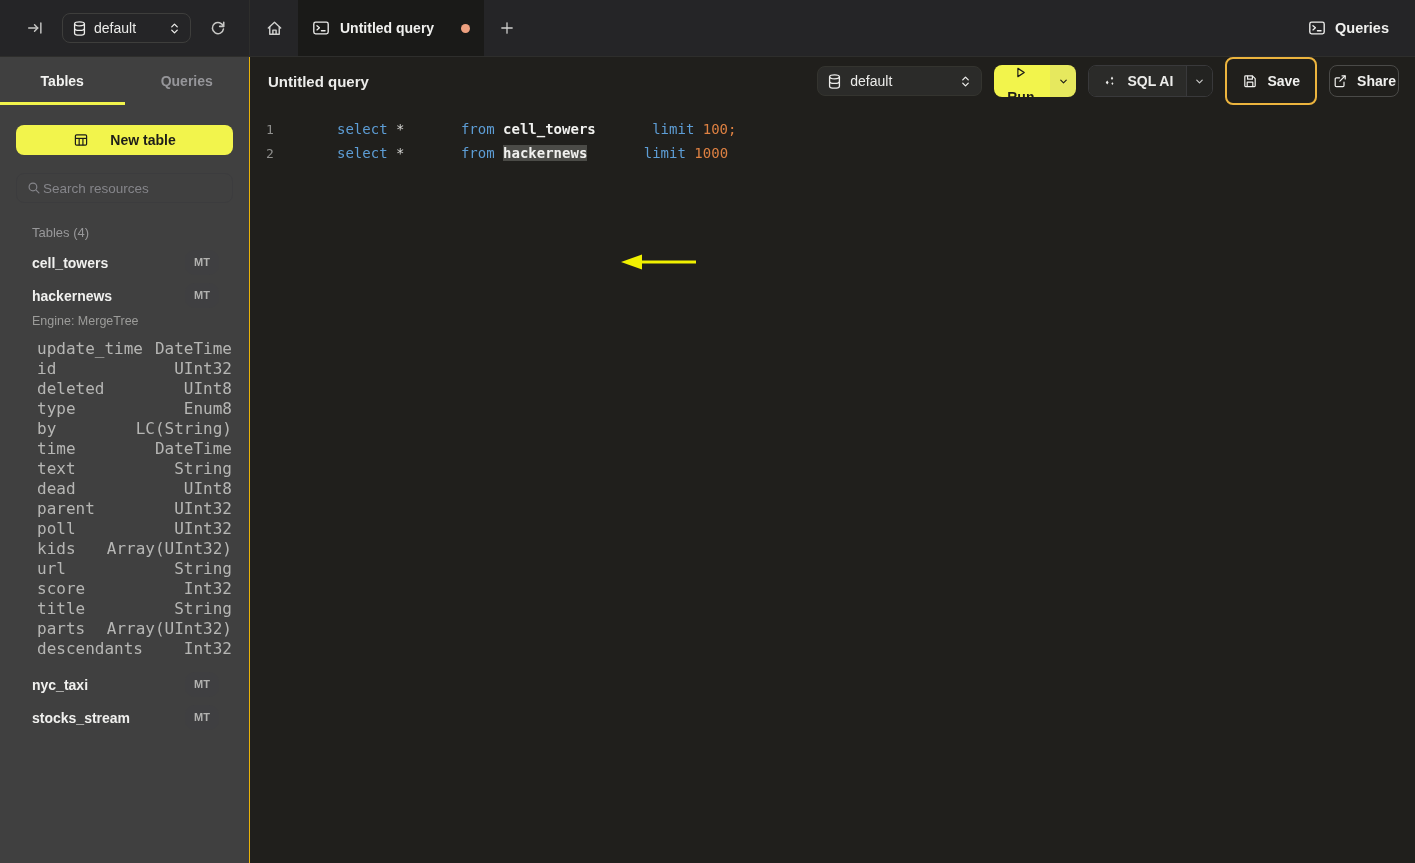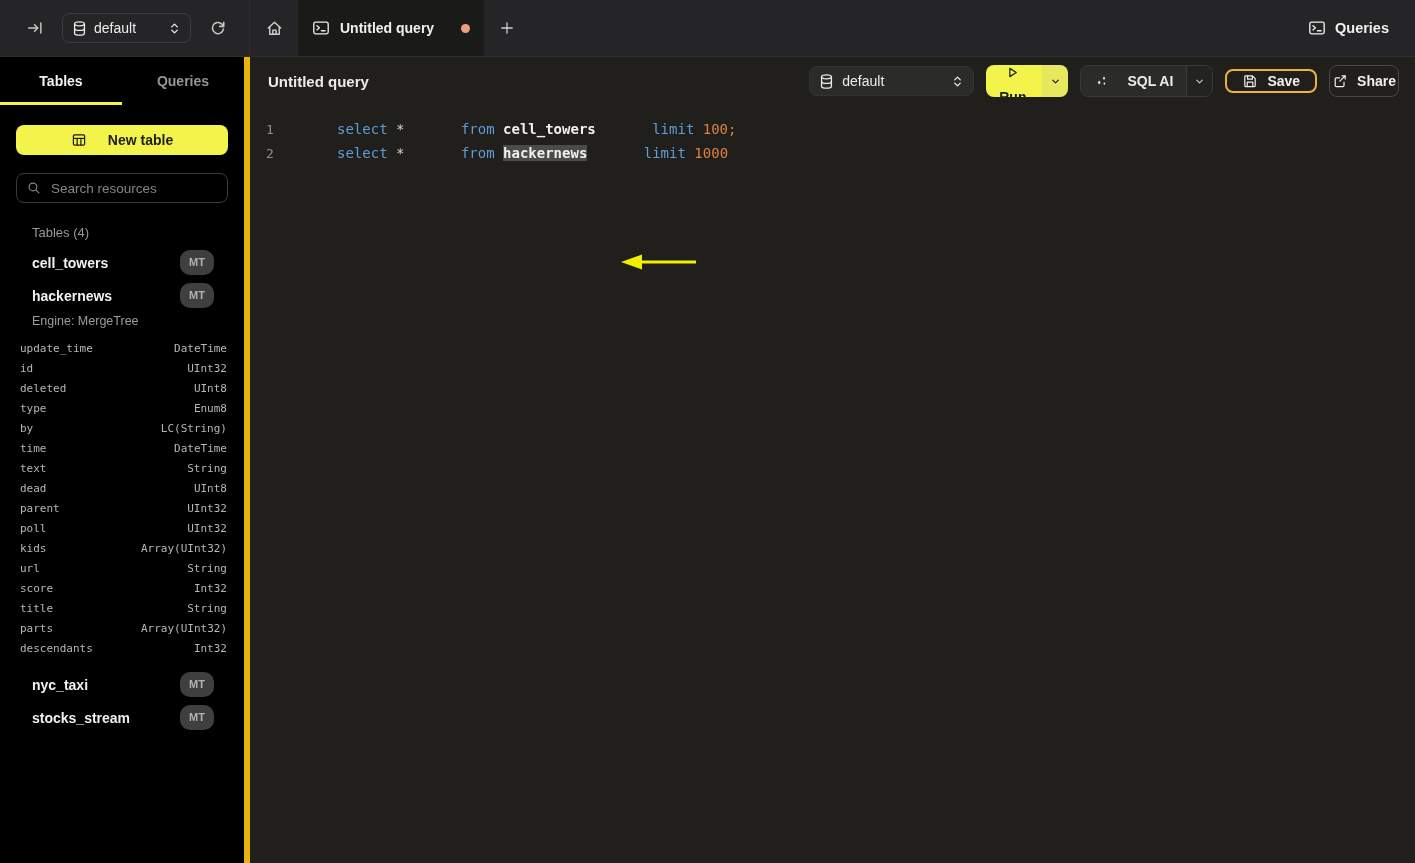--- a/index.html
+++ b/index.html
@@ -24,55 +24,55 @@
   .query-tab { width:186px; background:#1a1a18; display:flex; align-items:center; gap:10px; padding:0 14px; cursor:pointer; }
   .query-tab .tab-label { font-size:14px; font-weight:600; color:#f0f0ee; flex:1; white-space:nowrap; }
   .tab-dot { width:9px; height:9px; border-radius:50%; background:#eda07f; flex:0 0 auto; }
   .newtab-btn { width:46px; display:flex; align-items:center; justify-content:center; color:#d0d0ce; cursor:pointer; font-size:20px; }
   .topbar-right { margin-left:auto; display:flex; align-items:center; gap:9px; padding-right:26px; color:#f0f0ee; font-size:14.5px; font-weight:600; cursor:pointer; }
 
   
   .app-body { display:flex; height:806px; }
 
   
-  .sidebar { width:250px; flex:0 0 250px; background:#000000; border-right:6px solid #eab308; display:flex; flex-direction:column; }
+  .sidebar { width:250px; flex:0 0 250px; background:#404040; border-right:1px solid #eab308; display:flex; flex-direction:column; }
   .side-tabs { display:flex; height:48px; flex:0 0 48px; }
   .side-tab { width:50%; display:flex; align-items:center; justify-content:center; font-size:14px; font-weight:600; color:#96969a; cursor:pointer; position:relative; }
   .side-tab.active { color:#f2f2f0; }
   .side-tab.active::after { content:""; position:absolute; left:0; right:0; bottom:0; height:3px; background:#f2f44c; }
   .side-pad { padding:20px 16px 0 16px; }
   .new-table-btn { width:100%; height:30px; border:none; border-radius:8px; background:#f2f44c; color:#1d1d19; font-size:14px; font-weight:600; font-family:"Liberation Sans",sans-serif; display:flex; align-items:center; justify-content:center; gap:21px; cursor:pointer; }
-  .search-box { margin-top:18px; height:30px; border:1px solid #3c3c3e; border-radius:8px; display:flex; align-items:center; gap:8px; padding:0 10px; color:#85858a; }
+  .search-box { margin-top:18px; height:30px; border:1px solid #3c3c3e; border-radius:8px; display:flex; align-items:center; padding:0 10px; color:#85858a; }
   .search-box input { flex:1; background:transparent; border:none; outline:none; color:#d8d8d6; font-size:13.5px; font-family:"Liberation Sans",sans-serif; }
   .search-box input::placeholder { color:#85858a; }
   .section-label { padding:22px 16px 2px 32px; font-size:13px; color:#98989a; }
   .tables-list { padding:4px 0 0 0; }
   .table-row { height:33px; display:flex; align-items:center; padding:0 30px 0 32px; cursor:pointer; }
   .table-name { flex:1; font-size:14px; font-weight:600; color:#f0f0ee; }
   .mt-badge { background:#3f3f41; color:#b2b2b0; font-size:11px; font-weight:700; border-radius:10px; padding:6px 9px; line-height:1.15; }
   .engine-line { padding:2px 16px 8px 32px; font-size:12.5px; color:#9c9c9a; }
   .columns { padding:2px 0 10px 0; }
-  .col-row { height:20px; display:flex; align-items:center; padding:0 17px 0 20px; font-family:"DejaVu Sans Mono","Liberation Mono",monospace; font-size:11px; color:#b6b6b4; }
+  .col-row { height:20px; display:flex; align-items:center; padding:0 17px 0 37px; font-family:"DejaVu Sans Mono","Liberation Mono",monospace; font-size:16px; color:#b6b6b4; }
   .col-name { flex:1; }
   .col-type { text-align:right; }
 
   
   .main { flex:1; position:relative; background:#201f1c; }
   .toolbar { height:48px; display:flex; align-items:center; padding:0 16px 0 18px; }
   .doc-title { font-size:15px; font-weight:600; color:#ececea; }
   .toolbar-controls { margin-left:auto; display:flex; align-items:center; gap:12px; }
   .tb-select { width:165px; height:30px; background:#2b2b29; border:1px solid #34342f; border-radius:8px; display:flex; align-items:center; gap:9px; padding:0 10px; font-size:14px; color:#ececea; cursor:pointer; }
   .tb-select .grow { flex:1; }
   .split-btn { display:flex; align-items:stretch; height:32px; border-radius:8px; overflow:hidden; cursor:pointer; }
   .run-main { display:flex; align-items:center; gap:9px; padding:0 16px 0 13px; background:#f2f44c; color:#1d1d19; font-size:14px; font-weight:600;flex-direction:column; }
   .run-chev { width:26px; display:flex; align-items:center; justify-content:center; background:#e6e85e; color:#1d1d19; }
   .ai-wrap { border:1px solid #39393b; }
-  .ai-main { display:flex; align-items:center; gap:17px; padding:0 13px; background:#2b2b29; color:#ececea; font-size:14px; font-weight:600; }
+  .ai-main { display:flex; align-items:center; gap:9px; padding:0 13px; background:#2b2b29; color:#ececea; font-size:14px; font-weight:600; }
   .ai-chev { width:26px; display:flex; align-items:center; justify-content:center; background:#232321; color:#c8c8c6; border-left:1px solid #39393b; }
-  .save-btn { height:24px; display:flex; align-items:center; gap:9px; padding:0 15px; background:transparent; border:2px solid #ecb43e; border-radius:8px; color:#f0f0ee; font-size:14px; font-weight:600; font-family:"Liberation Sans",sans-serif; cursor:pointer; }
+  .save-btn { height:48px; display:flex; align-items:center; gap:9px; padding:0 15px; background:transparent; border:2px solid #ecb43e; border-radius:8px; color:#f0f0ee; font-size:14px; font-weight:600; font-family:"Liberation Sans",sans-serif; cursor:pointer; }
   .share-btn { height:32px; display:flex; align-items:center; gap:9px; padding:0 2px; background:transparent; border:1px solid #4a4a48; border-radius:8px; color:#f0f0ee; font-size:14px; font-weight:600; font-family:"Liberation Sans",sans-serif; cursor:pointer; }
 
   
   .editor { padding-top:12px; font-family:"DejaVu Sans Mono","Liberation Mono",monospace; font-size:14px; }
   .code-line { display:flex; height:24px; align-items:center; }
   .line-number { width:23px; margin-left:16px; color:#8f8f8d; font-size:13px; flex:0 0 auto; }
   .line-code { white-space:pre; }
   .tok-keyword { color:#5d9dd5;margin-left:48px; }
   .tok-plain { color:#d6d6d4; }
   .tok-table { color:#f0f0ee; font-weight:700; }

